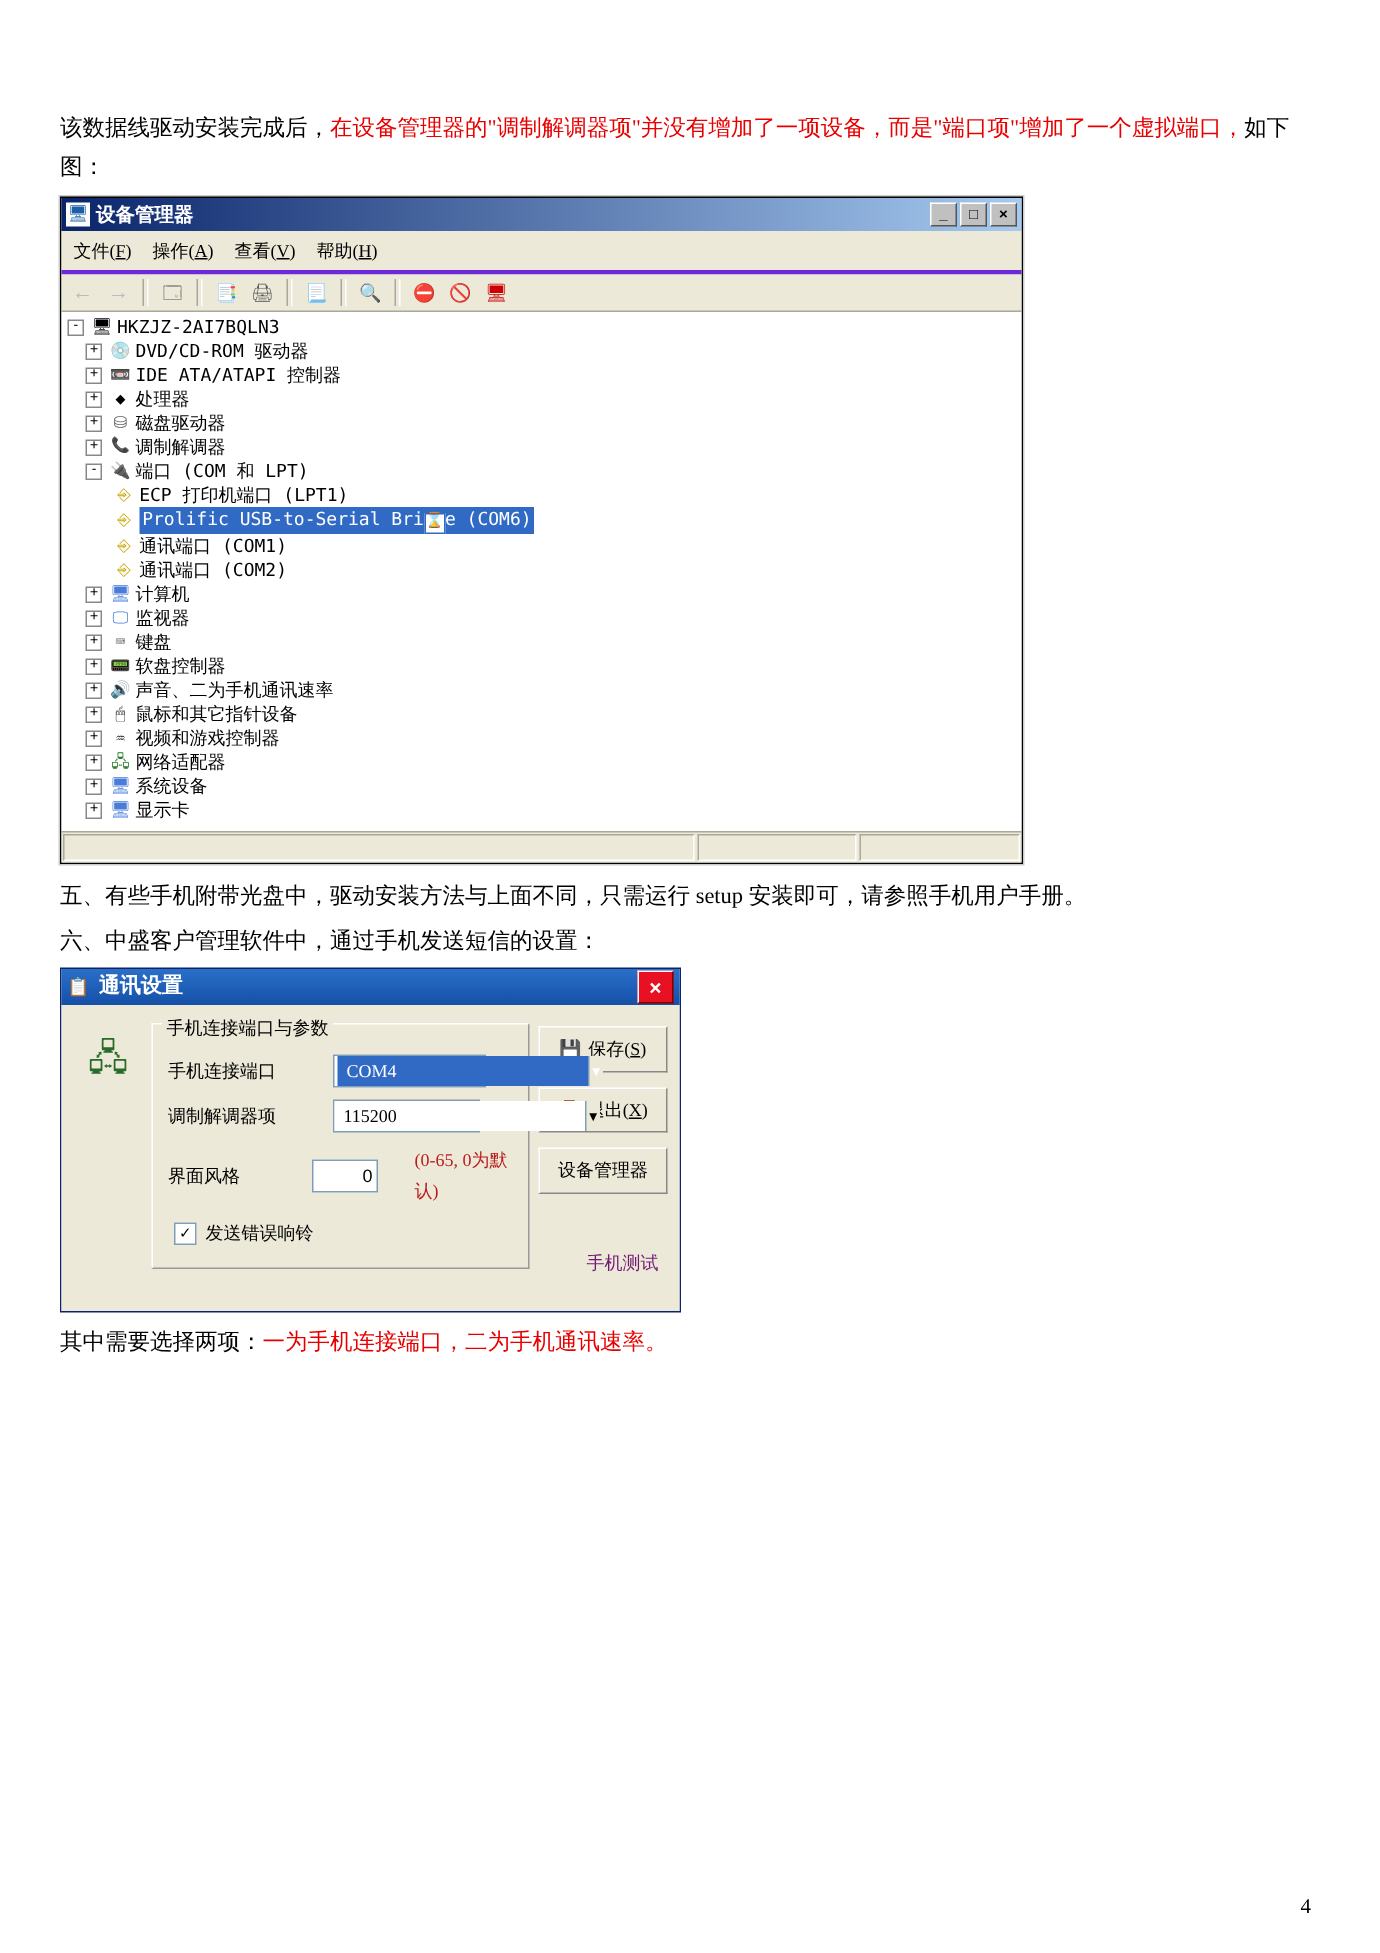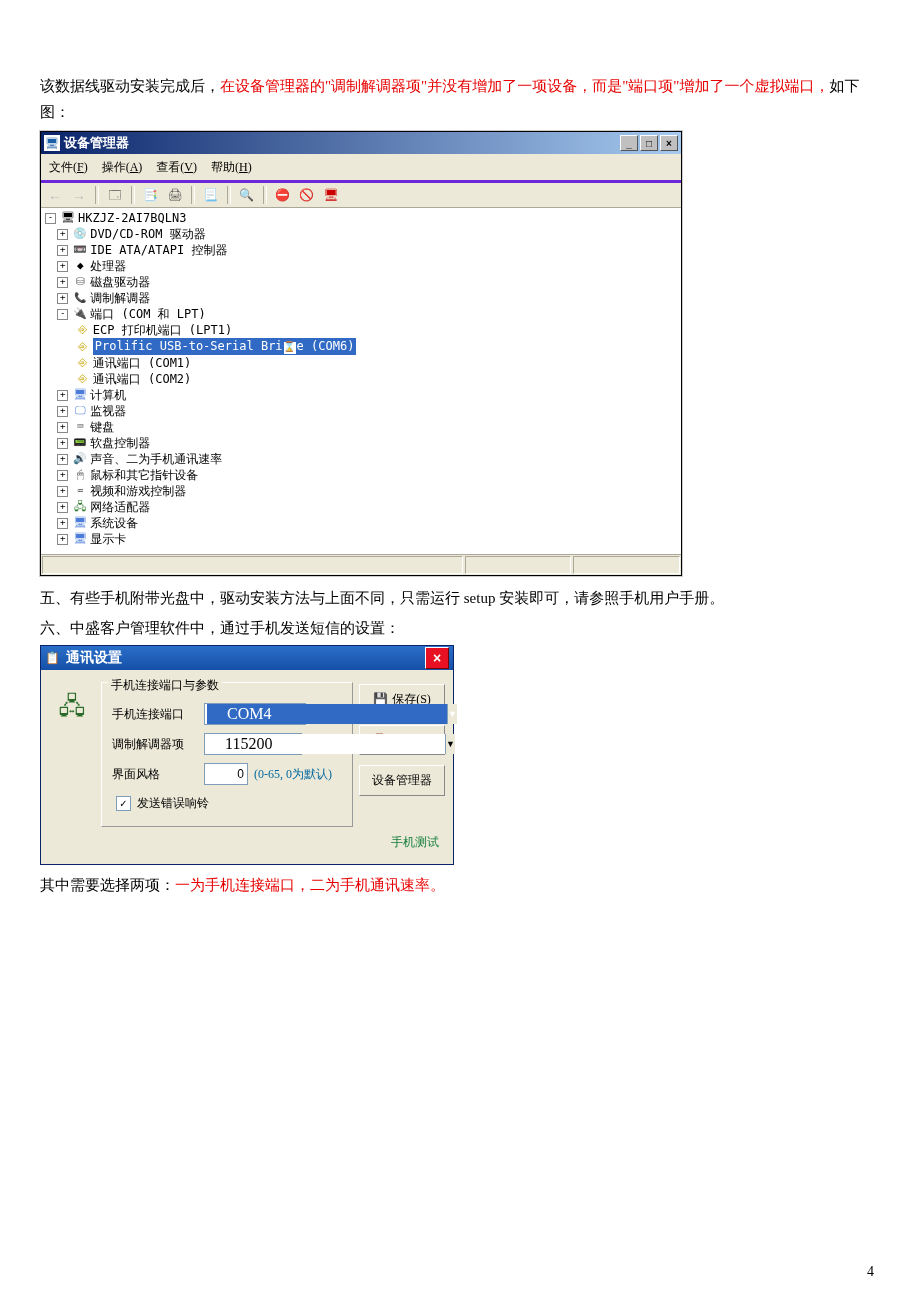--- a/index.html
+++ b/index.html
@@ -178,59 +178,59 @@
     position:relative; padding:12px 10px 10px 10px; margin-bottom:6px;
     background:#ece9d8;
   }
   .gbox::before {
     content: attr(data-legend);
     position:absolute; top:-8px; left:6px;
     background:#ece9d8; padding:0 3px;
     font-size:12px;
   }
   .frow {
-    display:flex; align-items:center; gap:6px; margin:8px 0;
+    display:flex; align-items:center; gap:24px; margin:8px 0;
     font-size:12px;
   }
   .frow label { width:86px; }
   .combo {
     display:flex; align-items:stretch;
     border:1px solid #7f9db9;
     width:96px; height:20px; background:#fff;
   }
   .combo input {
-    flex:1; border:none; outline:none; padding:0 20px;
-    font-size:16px; font-family:inherit;
+    flex:1; border:none; outline:none; padding:0 6px;
+    font-size:12px; font-family:inherit;
   }
   .combo.sel input { background:#316ac5; color:#fff; }
   .combo .dd {
     width:16px; background:#ece9d8;
     border-left:1px solid #7f9db9;
     display:flex; align-items:center; justify-content:center;
     font-size:9px; cursor:pointer;
   }
   .tbox {
     width:36px; height:20px; border:1px solid #7f9db9;
     background:#fff; padding:0 3px; font-size:12px;
     text-align:right;
   }
-  .hint { font-size:12px; color:#0369a1; }
+  .hint { font-size:12px; color:#b91c1c; }
   .cbrow { display:flex; align-items:center; gap:6px; margin:8px 0 2px 4px;}
   .cb { width:13px; height:13px; border:1px solid #7f9db9; background:#fff; display:inline-flex; align-items:center; justify-content:center; font-size:10px;}
   .cs-side {
     width:86px; display:flex; flex-direction:column; gap:10px; padding-top:2px;
   }
   .sbtn {
     border:1px solid #fff; border-right-color:#888; border-bottom-color:#888;
     background:#ece9d8; padding:4px 2px;
     display:flex; align-items:center; justify-content:center; gap:4px;
     font-size:12px; cursor:pointer;
   }
   .sbtn .bi { font-size:12px; }
-  .sbtn.link { border:none; background:none; color:#15803d; justify-content:flex-end; padding-right:6px; margin-top:22px;}
+  .sbtn.link { border:none; background:none; color:#701a75; justify-content:flex-end; padding-right:6px; margin-top:22px;}
   .cs-bottom-cut {
     color:#d00; font-size:12px; text-align:center; padding:0 0 0 0;
     margin-top:-2px; margin-bottom:-4px;
     font-family:"SimSun",serif;
   }
 
   .pagenum {
     position:absolute; right:46px; top:1260px;
     font-size:14px; color:#000;
   }

